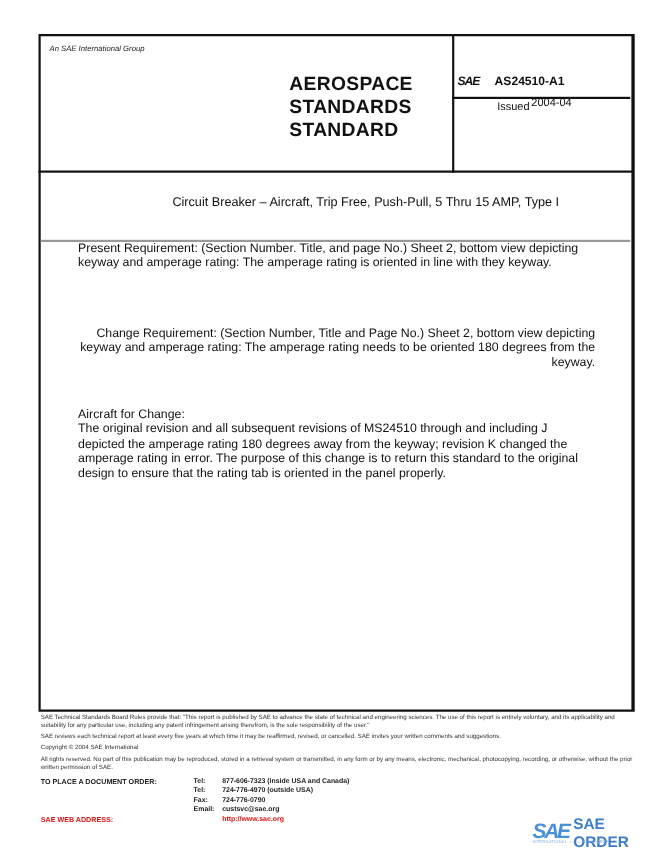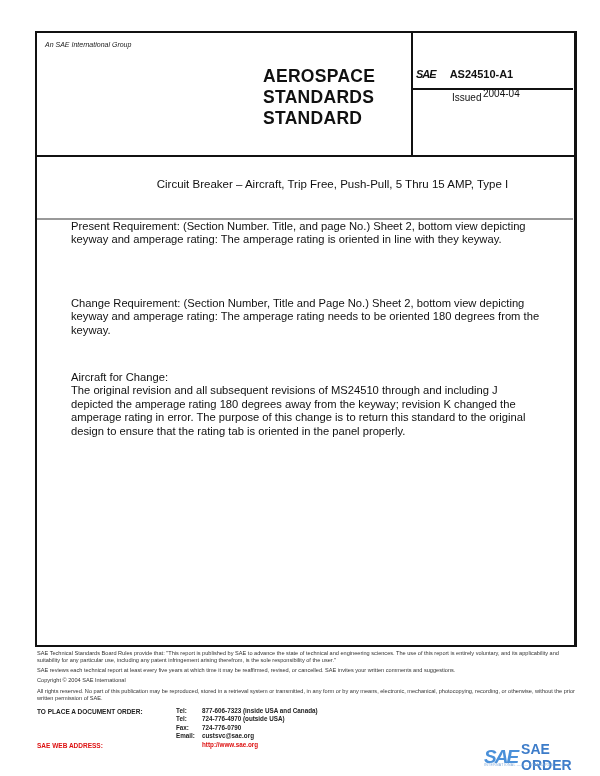--- a/index.html
+++ b/index.html
@@ -22,21 +22,21 @@
 
     .docnum { left: 416px; top: 68px; font-size: 11px; font-weight: bold; display: flex; align-items: center; }
     .docnum .mini-sae { font-weight: bold; font-style: italic; font-size: 11px; letter-spacing: -1px; margin-right: 14px; }
     .issued { left: 416px; top: 92px; font-size: 10px; padding-left: 36px; }
     .issued-date { left: 483px; top: 88px; font-size: 10px; }
 
     .subject { left: 37px; top: 178px; width: 591px; text-align: center; font-size: 11.5px; }
 
     .para { left: 71px; width: 470px; font-size: 11.2px; line-height: 13.4px; }
     .p1 { top: 220px; }
-    .p2 { top: 297px; }
+    .p2 { top: 297px; text-align: right; }
     .p3 { top: 371px; }
 
     .fine { font-size: 5.6px; line-height: 7px; color: #333; left: 37px; width: 540px; }
     .f1 { top: 650px; }
     .f2 { top: 667px; }
     .f3 { top: 677px; }
     .f4 { top: 688px; }
     .order-label { left: 37px; top: 708px; font-size: 6.5px; font-weight: bold; color: #222; }
     .web-label { left: 37px; top: 742px; font-size: 6.5px; font-weight: bold; color: #d11; }
     .contacts { left: 176px; top: 707px; font-size: 6.3px; line-height: 8.4px; color: #222; }

